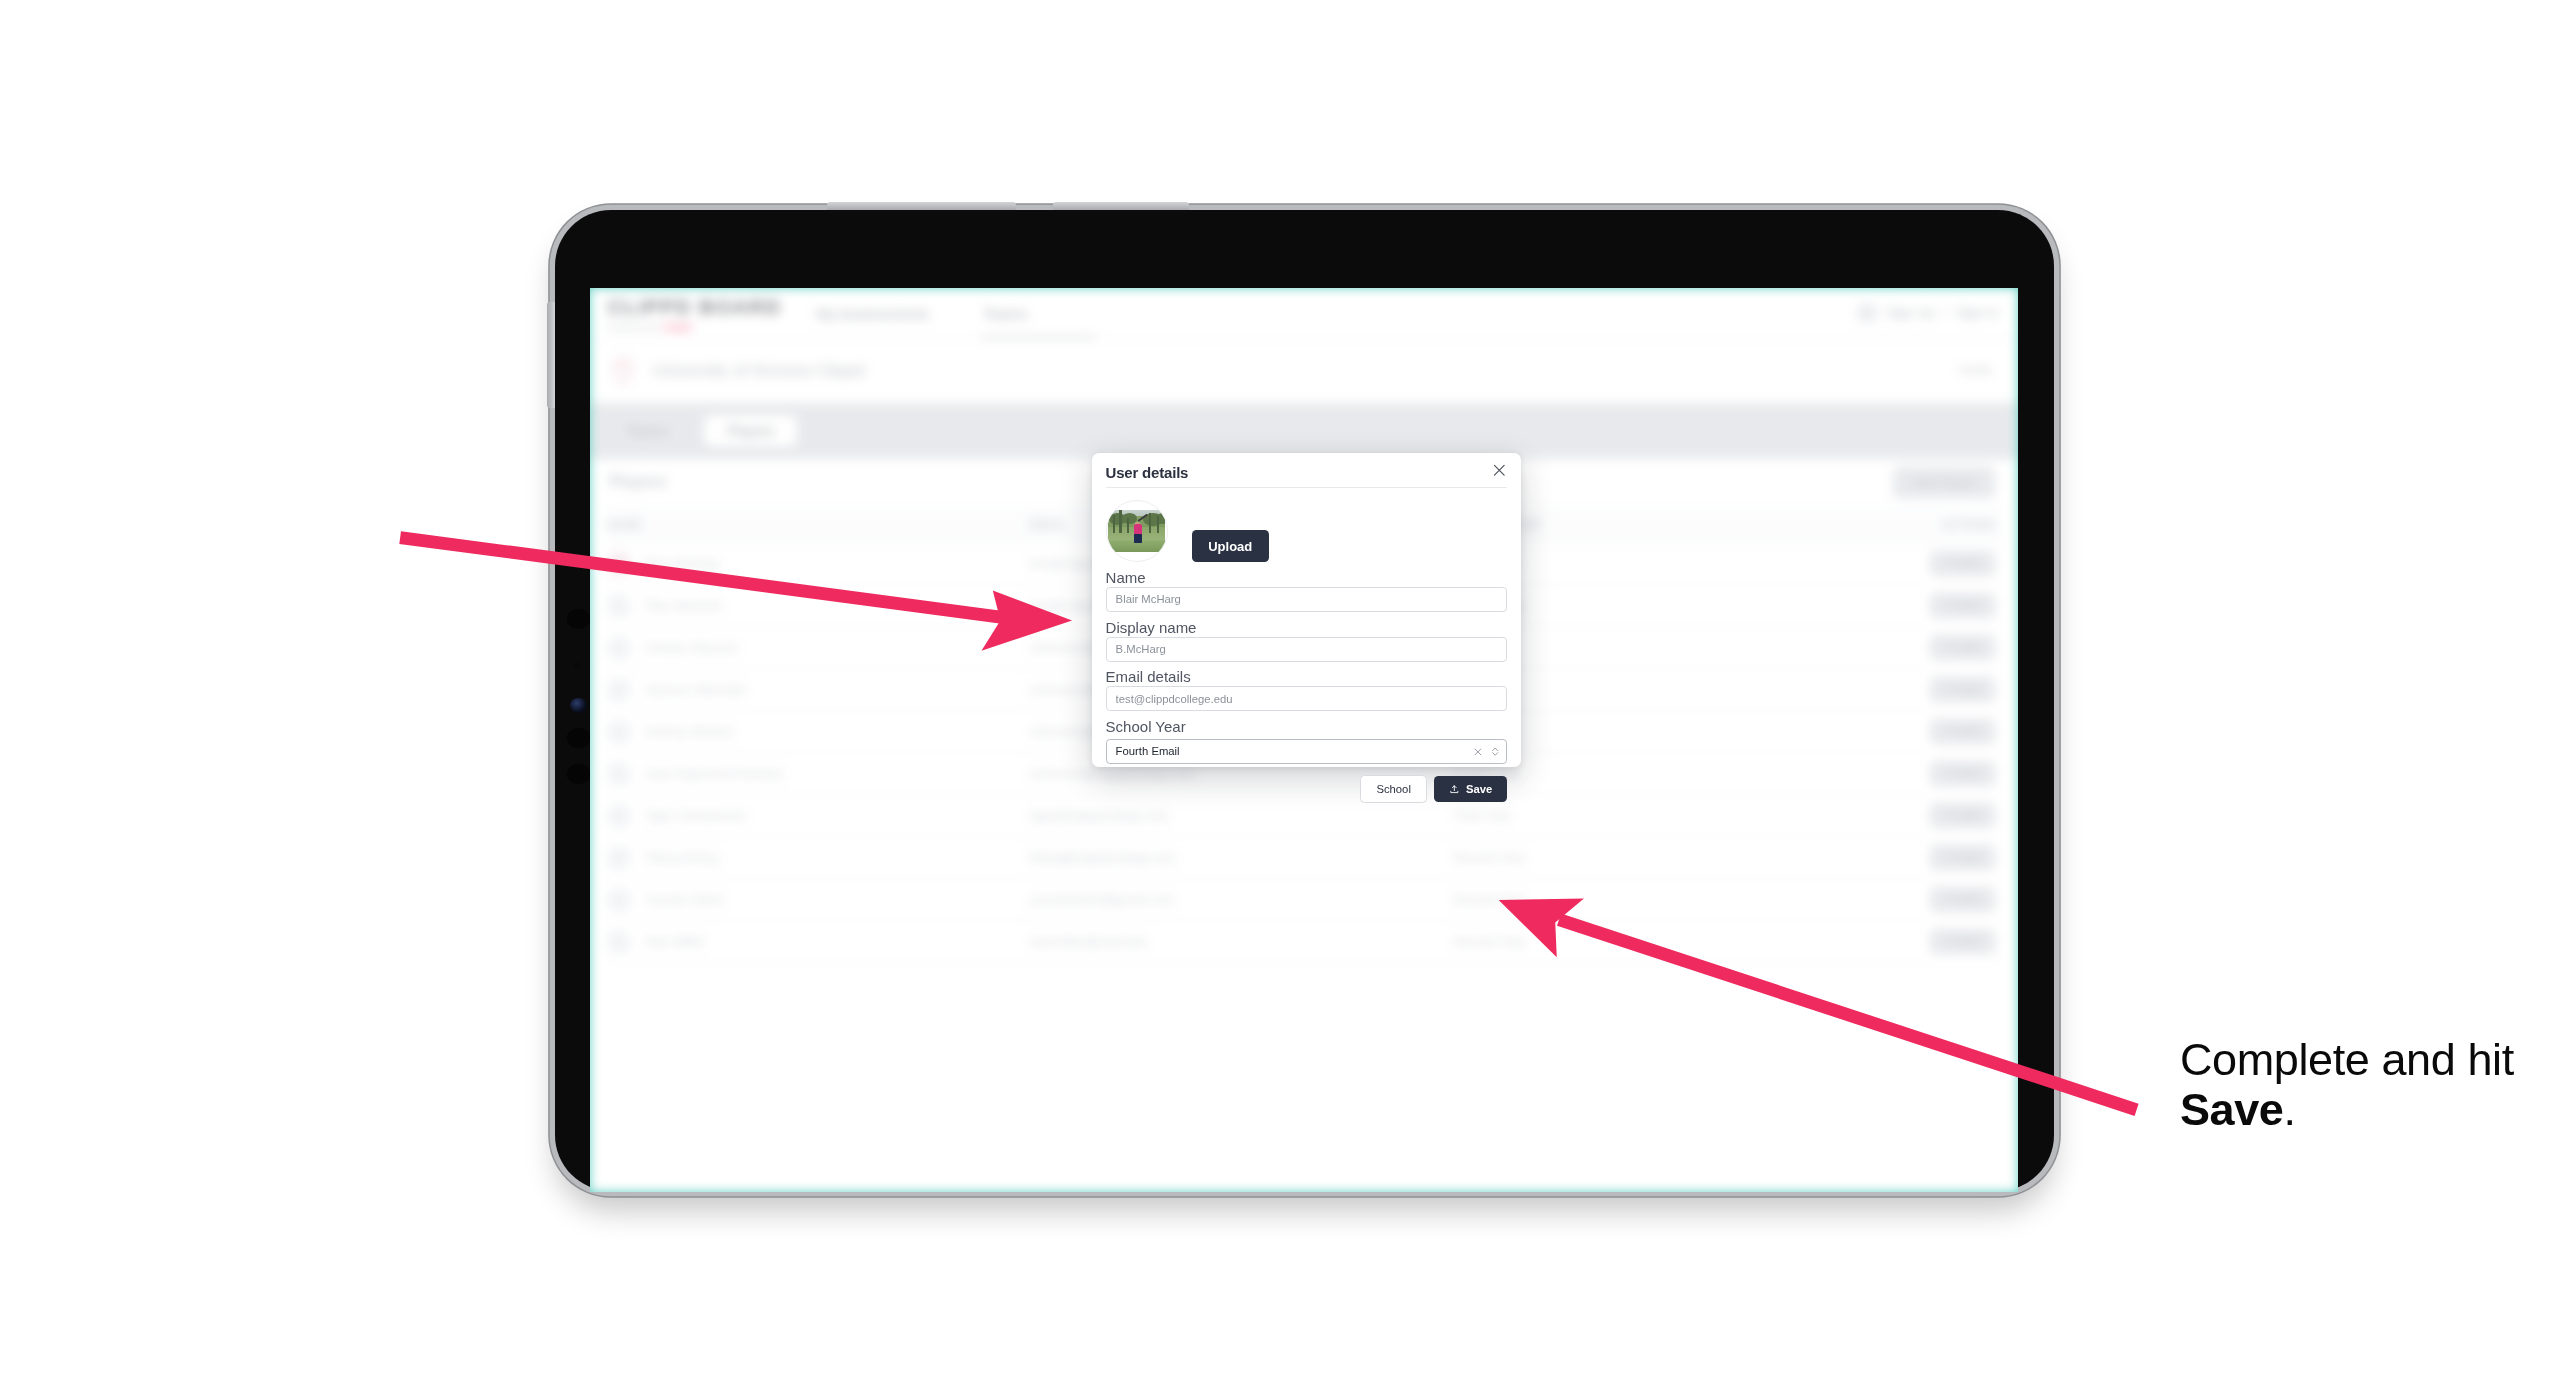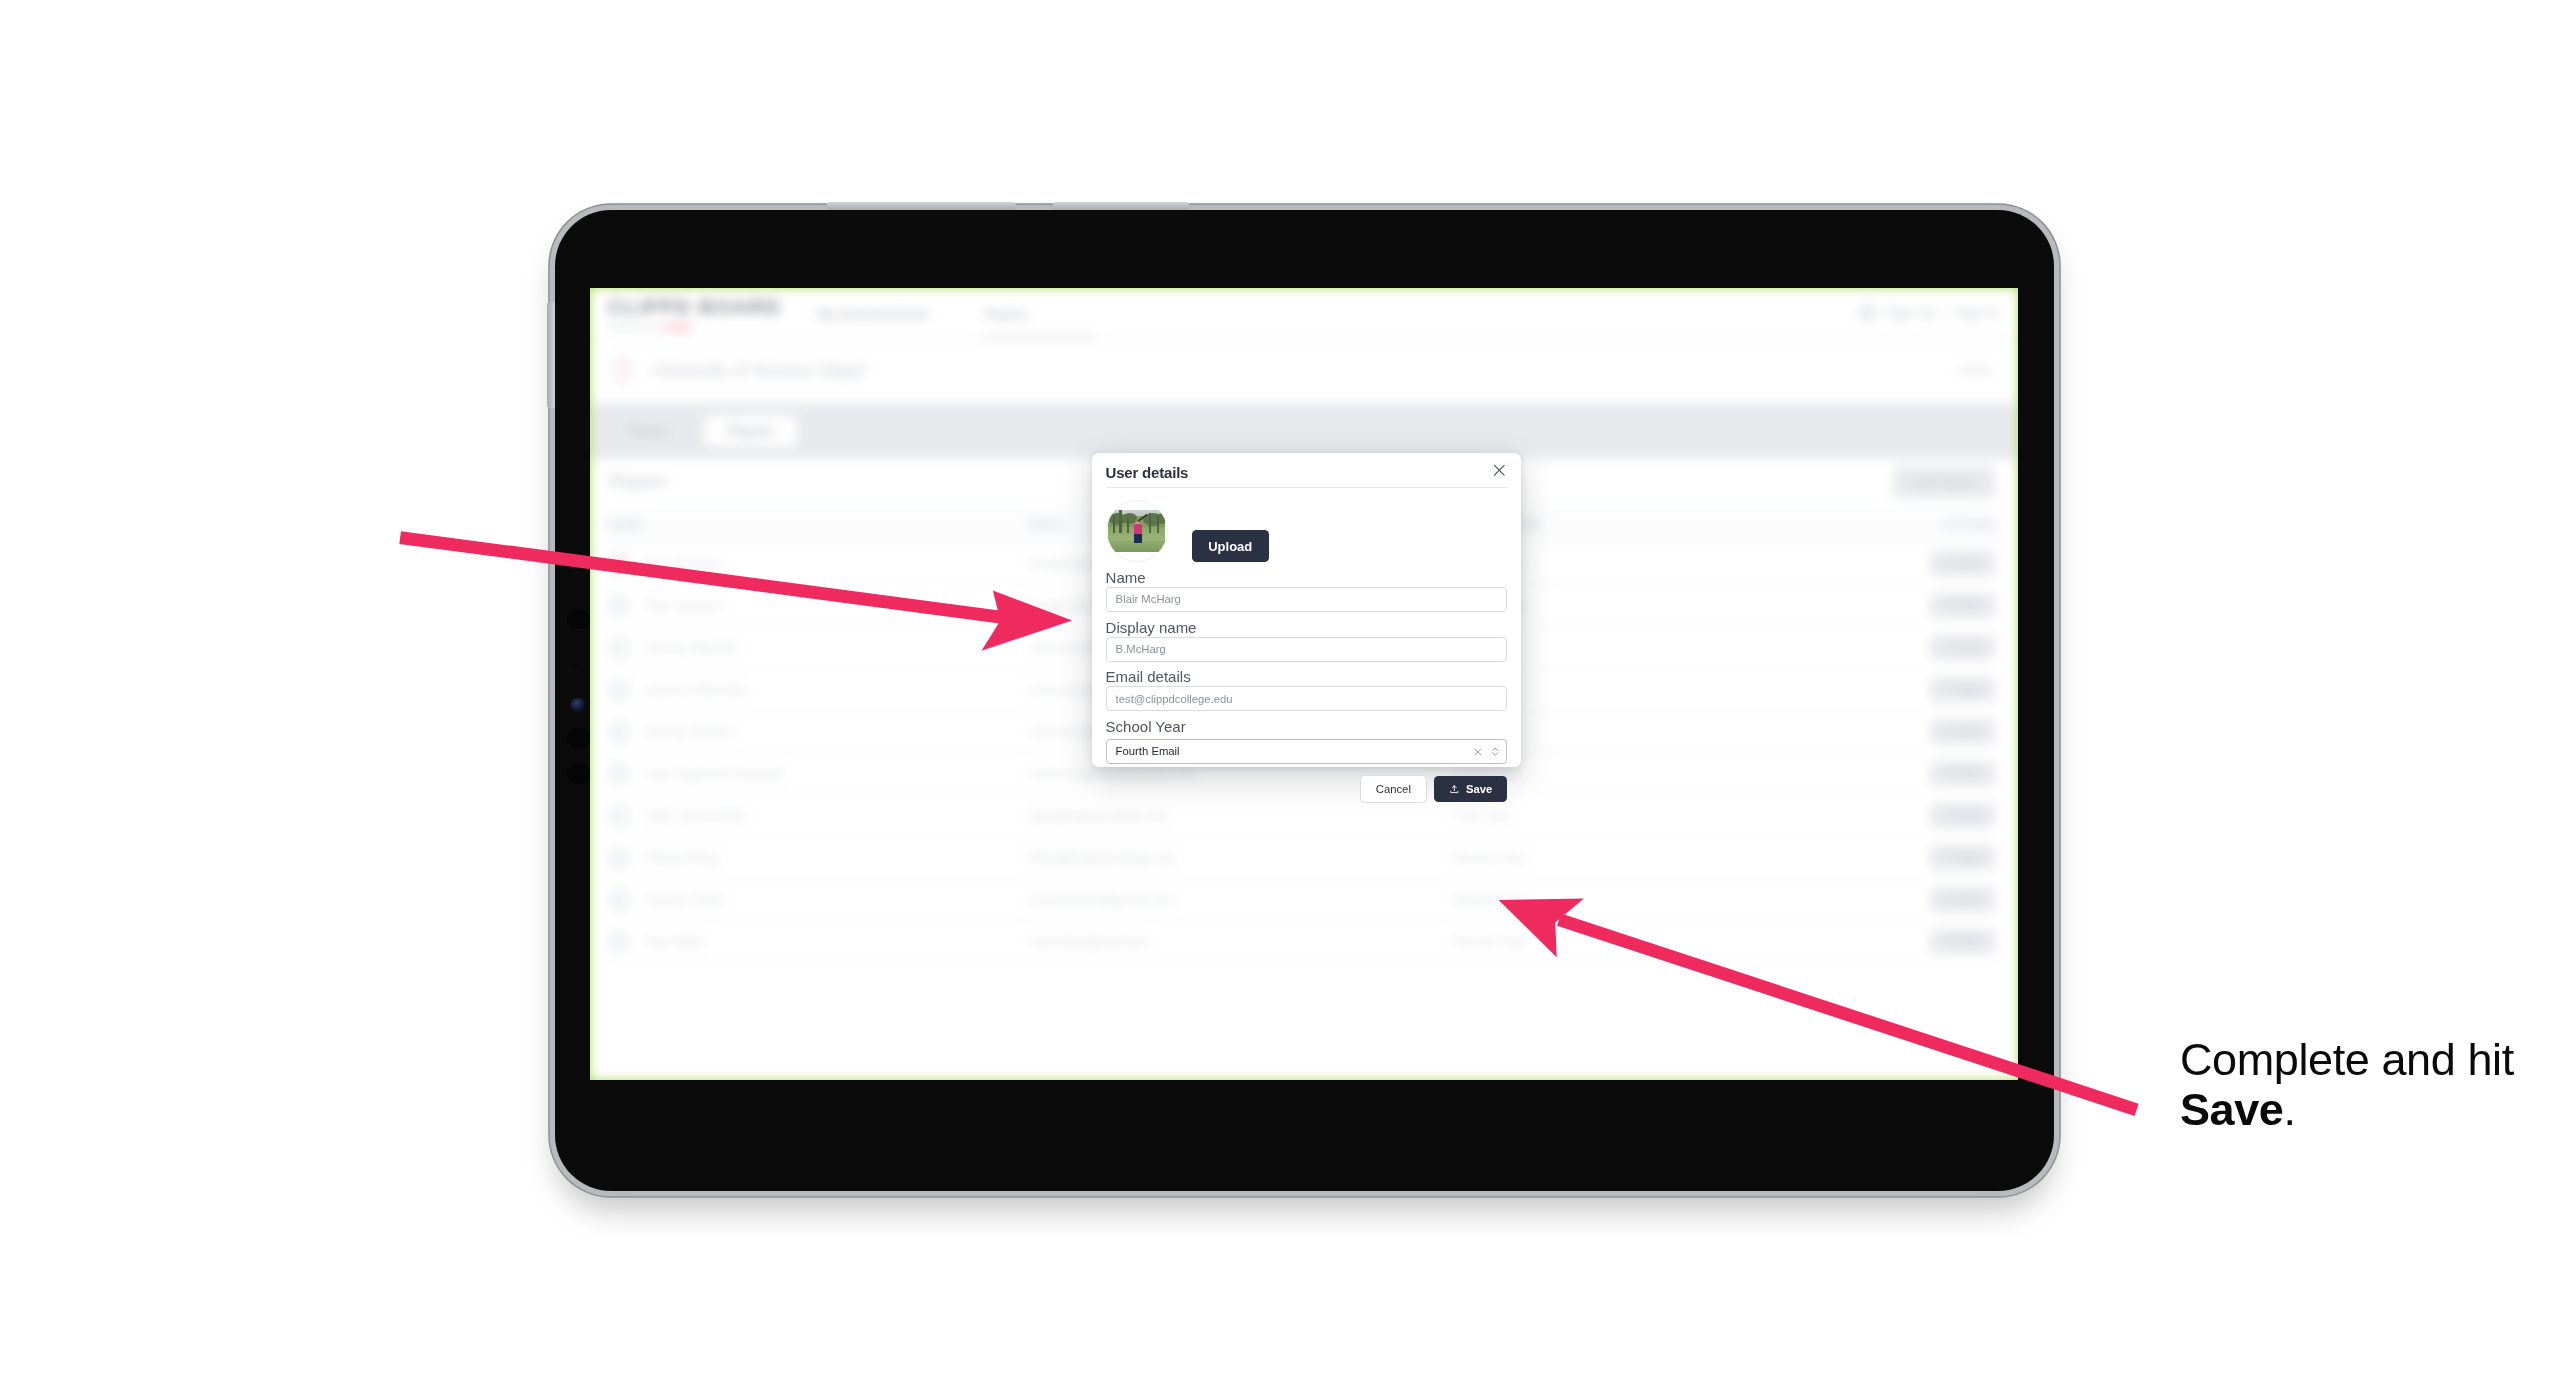--- a/index.html
+++ b/index.html
@@ -110,22 +110,22 @@
     width: 6px; height: 6px; border-radius: 50%;
     background: #090909;
   }
 
   
   #screen {
     position: absolute;
     left: 35px;
     top: 78px;
     width: 1428px;
-    height: 792px;
-    background: #84cc16;
+    height: 904px;
+    background: #14b8a6;
     overflow: hidden;
   }
 
   
   #app {
     position: absolute;
     inset: 0;
     background: #ffffff;
     filter: blur(5.3px);
   }
@@ -661,21 +661,21 @@
               <path d="M5 5 L19 19 M19 5 L5 19" stroke="#8b9099" stroke-width="2.2" fill="none" stroke-linecap="round"></path>
             </svg>
             <svg width="8.3" height="11.3" viewBox="0 0 16 22">
               <path d="M3 9 L8 4 L13 9" stroke="#8b9099" stroke-width="1.7" fill="none" stroke-linecap="round" stroke-linejoin="round"></path>
               <path d="M3 13 L8 18 L13 13" stroke="#8b9099" stroke-width="1.7" fill="none" stroke-linecap="round" stroke-linejoin="round"></path>
             </svg>
           </span>
         </div>
 
         <div id="modal-actions">
-          <button id="cancel-btn">Cancel</button>
+          <button id="cancel-btn">School</button>
           <button id="save-btn">
             <svg width="10.6" height="10.6" viewBox="0 0 24 24">
               <path d="M12 4 L12 15 M7.5 8.5 L12 4 L16.5 8.5" stroke="#fff" stroke-width="2" fill="none" stroke-linecap="round" stroke-linejoin="round"></path>
               <path d="M4 16.5 L4 19.5 L20 19.5 L20 16.5" stroke="#fff" stroke-width="2" fill="none" stroke-linecap="round" stroke-linejoin="round"></path>
             </svg>
             <span>Save</span>
           </button>
         </div>
 
       </div>

